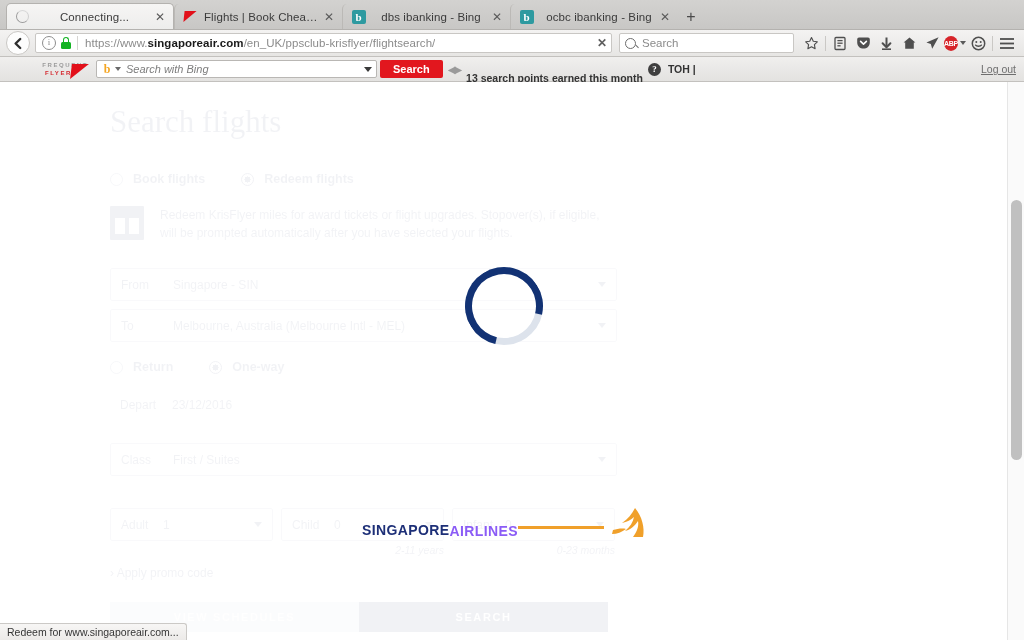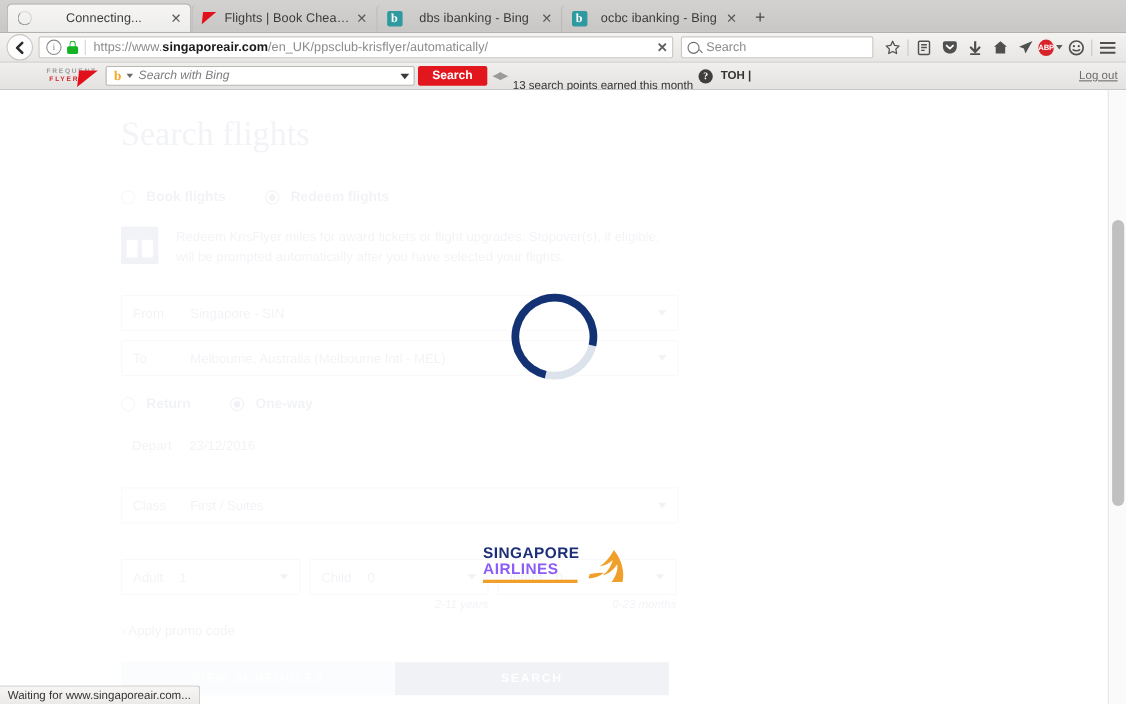--- a/index.html
+++ b/index.html
@@ -134,21 +134,21 @@
     font-family:"Liberation Serif",serif;font-weight:bold;flex:0 0 12px;text-align:center;
   }
   .bing-caret{margin:0 5px 0 2px;border-left:3px solid transparent;border-right:3px solid transparent;border-top:4px solid #6a6a6a;flex:0 0 auto;}
   .bing-ph{font-size:11px;color:#7d7d7d;font-style:italic;flex:1;}
   .bing-drop{border-left:4px solid transparent;border-right:4px solid transparent;border-top:5px solid #3a3a3a;flex:0 0 auto;}
   .btn-search{
     background:#e2171e;color:#fff;font-size:11px;font-weight:bold;height:18px;
     padding:0 13px;display:flex;align-items:center;border-radius:2px;margin-left:3px;flex:0 0 auto;
   }
   .qsep{color:#9a9a9a;font-size:10px;margin:0 5px;flex:0 0 auto;letter-spacing:-1px;}
-  .qpoints{font-size:10.5px;color:#333;white-space:nowrap;flex:0 0 auto;font-weight:normal;margin-top:18px;}
+  .qpoints{font-size:10.5px;color:#333;white-space:nowrap;flex:0 0 auto;font-weight:bold;margin-top:18px;}
   .qhelp{
     width:13px;height:13px;border-radius:50%;background:#3f3f3f;color:#fff;
     font-size:9px;font-weight:bold;display:flex;align-items:center;justify-content:center;
     margin:0 7px 0 5px;flex:0 0 13px;font-family:"Liberation Serif",serif;
   }
   .quser{font-size:10.5px;color:#333;font-weight:bold;flex:0 0 auto;}
   .qlogout{margin-left:auto;font-size:10.5px;color:#6e6e6e;text-decoration:underline;flex:0 0 auto;}
 
   
   .viewport{flex:1;position:relative;background:#fff;overflow:hidden;}
@@ -203,21 +203,21 @@
     border-top-color:#123274;border-right-color:#123274;border-left-color:#123274;
     box-sizing:border-box;transform:rotate(-32deg);
   }
   .loading-msg{
     margin-top:42px;font-family:"Liberation Serif",serif;
     font-size:22px;color:#1b2a6b;letter-spacing:.1px;
   }
   .sia-logo{
     margin-top:150px;display:flex;align-items:flex-end;gap:5px;
   }
-  .sia-text{display:flex;flex-direction:column;align-items:flex-start;line-height:1;}
+  .sia-text{display:flex;flex-direction:row;align-items:flex-start;line-height:1;margin-top:28px;}
   .sia-1{font-size:14px;font-weight:bold;color:#1d2f77;letter-spacing:.4px;font-family:"Liberation Sans",sans-serif;}
   .sia-2{font-size:14px;font-weight:bold;color:#8b5cf6;letter-spacing:.4px;margin-top:1px;font-family:"Liberation Sans",sans-serif;}
   .sia-rule{width:86px;height:2.5px;background:#f0a02a;margin-top:3px;}
   .sia-bird{width:36px;height:30px;position:relative;}
 
   
   .scrollbar{
     position:absolute;right:0;top:0;width:17px;height:100%;
     background:#fafafa;border-left:1px solid #e6e6e6;box-sizing:border-box;
   }
@@ -279,21 +279,21 @@
           <path d="M8.2 2 L3.6 6.5 L8.2 11" stroke="#2d2d2d" stroke-width="2.4" fill="none" stroke-linecap="round" stroke-linejoin="round"></path>
         </svg>
     </div>
     <div class="urlbar">
       <span class="icon-info">i</span>
       <span class="icon-lock">
           <span class="shackle"></span>
           <span class="body"></span>
         </span>
       <span class="url-sep"></span>
-      <span class="url-text"><span>https://www.</span><b>singaporeair.com</b><span>/en_UK/ppsclub-krisflyer/automatically/</span></span>
+      <span class="url-text"><span>https://www.</span><b>singaporeair.com</b><span>/en_UK/ppsclub-krisflyer/flightsearch/</span></span>
       <span class="url-clear">✕</span>
     </div>
     <div class="searchbar">
       <span class="mag"></span>
       <span class="search-ph">Search</span>
     </div>
     <div class="navicons">
       <div class="nic">
         <svg width="15" height="15" viewBox="0 0 16 16">
             <path d="M8 1.6l1.9 4 4.3.6-3.1 3 .75 4.3L8 11.5 4.15 13.5l.75-4.3-3.1-3 4.3-.6z" fill="none" stroke="#4f4f4f" stroke-width="1.2" stroke-linejoin="round"></path>
@@ -476,16 +476,16 @@
           </div>
         </div>
       </div>
     </div>
 
     <div class="scrollbar">
       <div class="scroll-thumb"></div>
     </div>
 
     <div class="statusbar">
-      <span class="status-text">Waiting for www.singaporeair.com...</span>
+      <span class="status-text">Redeem for www.singaporeair.com...</span>
     </div>
   </div>
 </div>
 
 </body></html>

